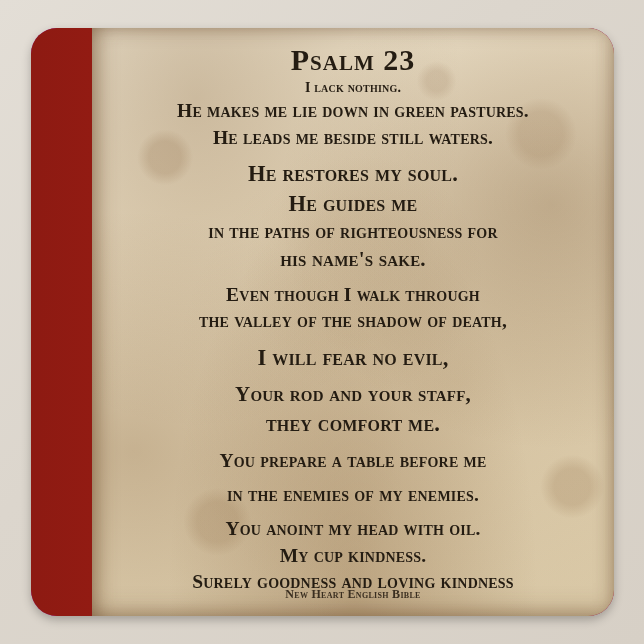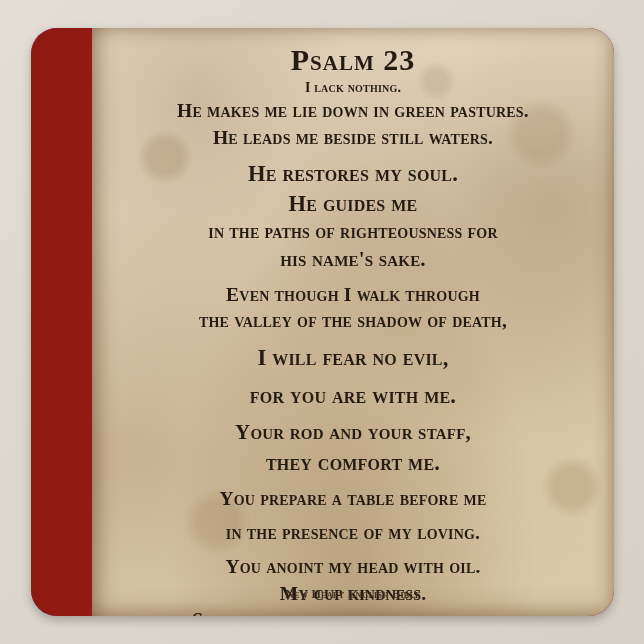--- a/index.html
+++ b/index.html
@@ -148,25 +148,24 @@
       <div class="line sz-15">I lack nothing.</div>
       <div class="line sz-16">He makes me lie down in green pastures.</div>
       <div class="line sz-16">He leads me beside still waters.</div>
       <div class="line sz-18 gap-sm">He restores my soul.</div>
       <div class="line sz-18">He guides me</div>
       <div class="line sz-16">in the paths of righteousness for</div>
       <div class="line sz-17">his name's sake.</div>
       <div class="line sz-16 gap-sm">Even though I walk through</div>
       <div class="line sz-16">the valley of the shadow of death,</div>
       <div class="line sz-18 gap-sm">I will fear no evil,</div>
-      <div class="line sz-18 gap-sm">for you are with me.</div>
       <div class="line sz-17 gap-sm">Your rod and your staff,</div>
       <div class="line sz-18">they comfort me.</div>
       <div class="line sz-16 gap-sm">You prepare a table before me</div>
-      <div class="line sz-16 gap-sm">in the presence of my loving.</div>
+      <div class="line sz-16 gap-sm">in the enemies of my enemies.</div>
       <div class="line sz-16 gap-sm">You anoint my head with oil.</div>
       <div class="line sz-16">My cup kindness.</div>
       <div class="line sz-16">Surely goodness and loving kindness</div>
 
     </div>
 
     <div class="credit">New Heart English Bible</div>
   </div>
 </div>
 

